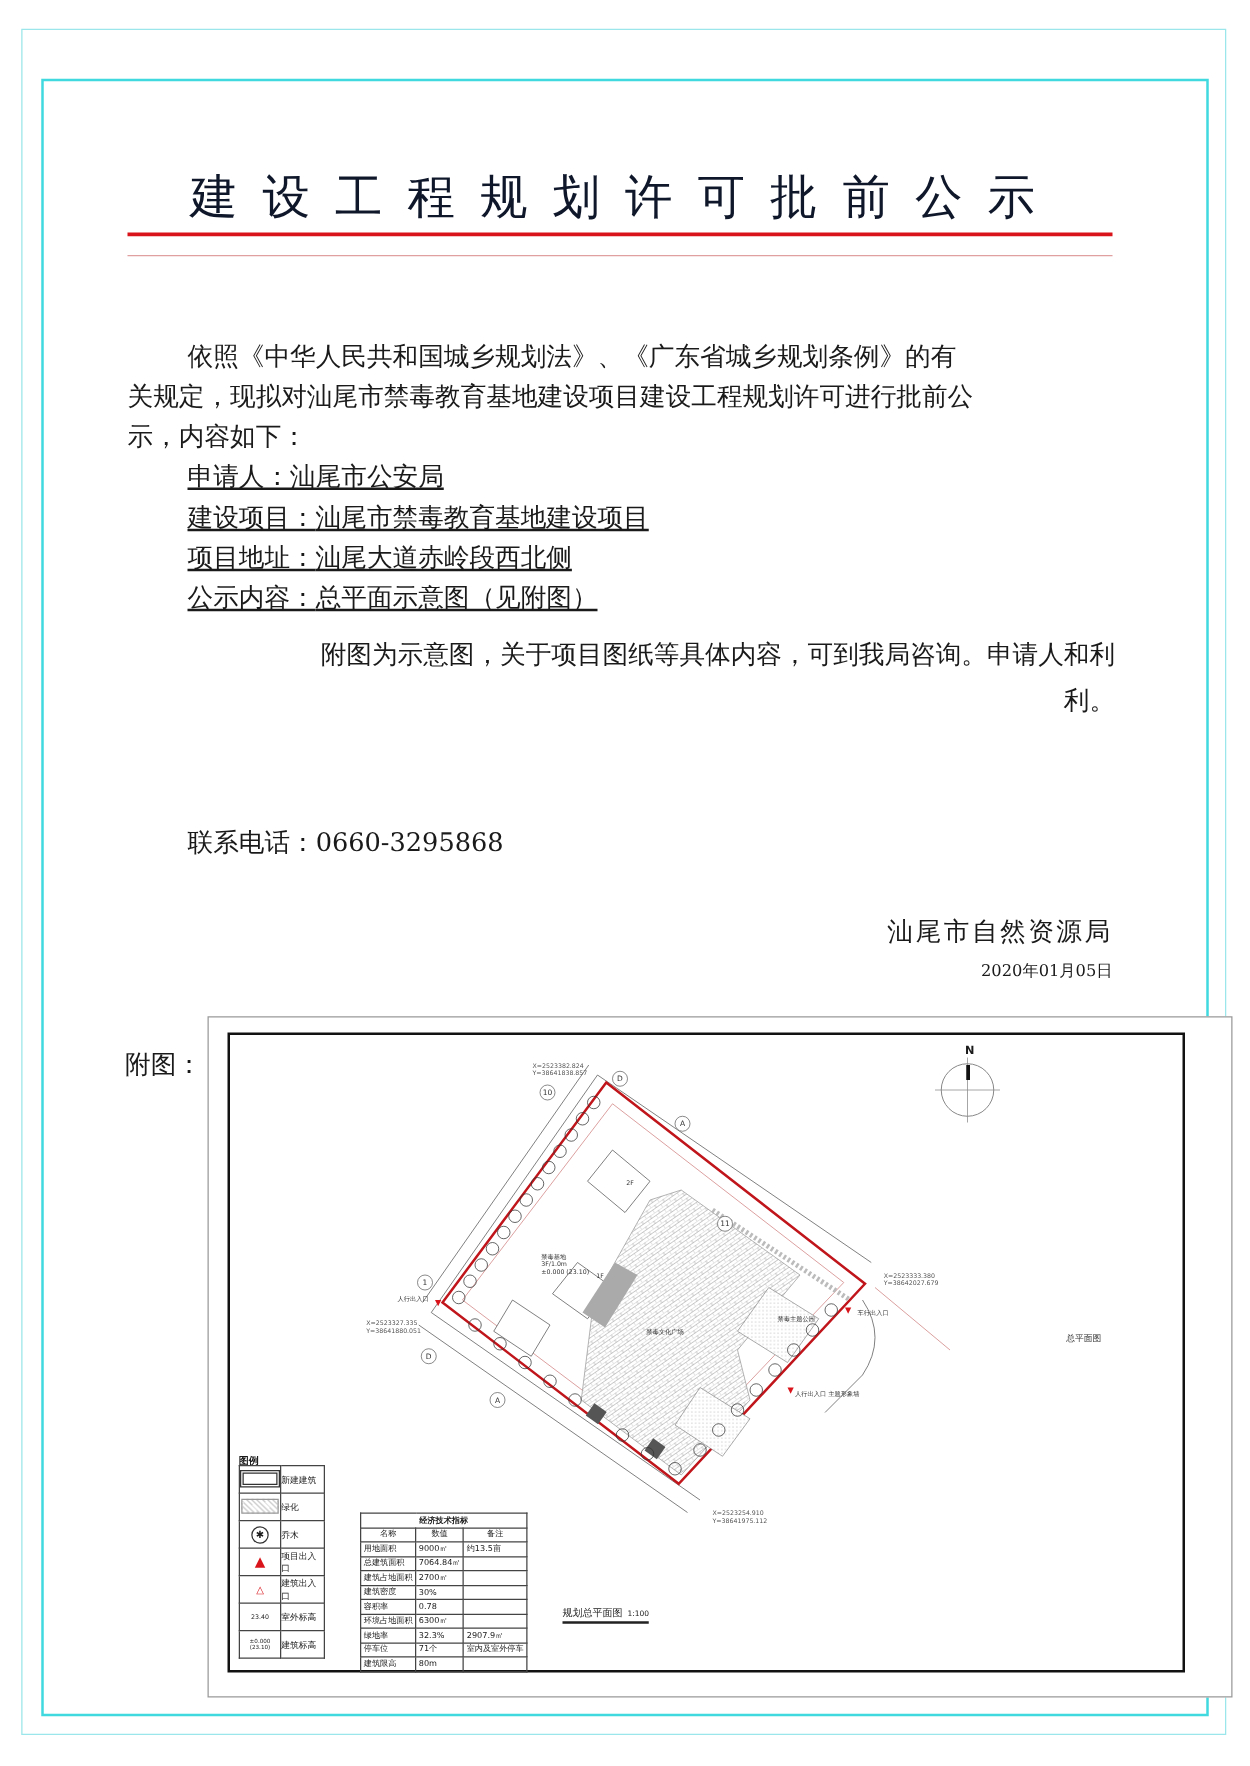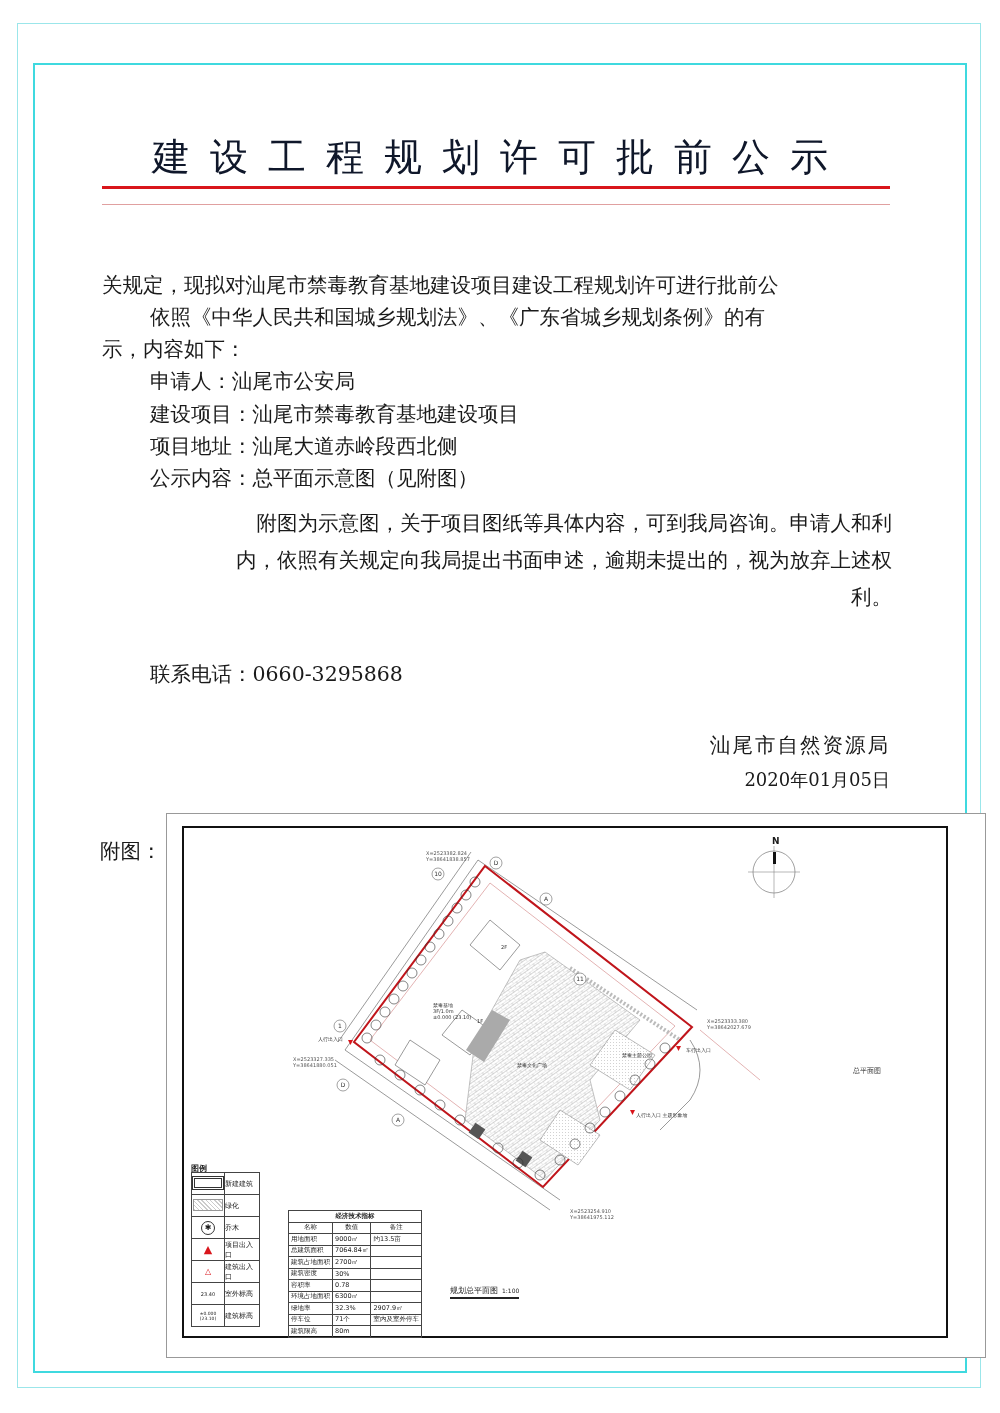--- a/index.html
+++ b/index.html
@@ -6,26 +6,26 @@
   body { width:1000px; height:1413px; position:relative; overflow:hidden; font-family:"DejaVu Serif","Liberation Serif",serif; color:#1a1a1a; }
   .outer-frame { position:absolute; left:17px; top:23px; width:964px; height:1365px; border:1px solid #9be6ea; box-sizing:border-box; }
   .inner-frame { position:absolute; left:33px; top:63px; width:934px; height:1310px; border:2px solid #3fd9df; box-sizing:border-box; }
   .title { position:absolute; left:110px; top:132px; width:780px; text-align:center; font-size:38px; color:#0f172a; letter-spacing:20px; font-family:"DejaVu Serif","Liberation Serif",serif; line-height:50px; }
   .rule-thick { position:absolute; left:102px; top:186px; width:788px; height:3px; background:#d9151b; }
   .rule-thin { position:absolute; left:102px; top:204px; width:788px; height:1px; background:#e0a0a0; }
   .body-text { position:absolute; left:102px; width:790px; font-size:20.5px; line-height:32px; color:#1a1a1a; }
   .p1 { top:269px; }
   .p1 .line { display:block; white-space:nowrap; }
   .indent { padding-left:48px; }
-  .field { position:absolute; left:150px; font-size:20.5px; line-height:32px; white-space:nowrap; }
+  .field { position:absolute; left:150px; font-size:20.5px; line-height:32px; white-space:nowrap;text-decoration:underline; }
   .p2 { top:505px;text-align:right; }
   .p2 .line { display:block; white-space:nowrap; }
   .phone { position:absolute; left:150px; top:660px; font-size:20.5px; white-space:nowrap; }
   .sign-org { position:absolute; right:110px; top:731px; font-size:20.5px; letter-spacing:2px; white-space:nowrap; }
-  .sign-date { position:absolute; right:110px; top:768px; font-size:18px; white-space:nowrap; }
+  .sign-date { position:absolute; right:110px; top:768px; font-size:13px; white-space:nowrap; }
   .attach-label { position:absolute; left:100px; top:837px; font-size:20.5px; white-space:nowrap; }
   .drawing-frame { position:absolute; left:166px; top:813px; width:820px; height:545px; border:1px solid #999; box-sizing:border-box; background:#fff; }
   .drawing-inner { position:absolute; left:182px; top:826px; width:766px; height:512px; border:2px solid #111; box-sizing:border-box; background:#fff; }
   .legend-title { position:absolute; left:191px; top:1163px; font-size:8px; font-weight:bold; font-family:Liberation Sans, sans-serif; }
   table.legend { position:absolute; left:191px; top:1172px; border-collapse:collapse; font-family:"DejaVu Sans",sans-serif; font-size:7px; }
   table.legend td { border:1px solid #444; height:21px; padding:0 0; }
   table.legend td.sym { width:32px; text-align:center; }
   table.legend td.lbl { width:34px; }
   table.tech { position:absolute; left:288px; top:1210px; border-collapse:collapse; font-family:"DejaVu Sans",sans-serif; font-size:6.5px; }
   table.tech td, table.tech th { border:1px solid #444; height:10.5px; padding:0 2px; white-space:nowrap; font-weight:normal;margin-top:24px; }
@@ -42,41 +42,40 @@
 <body>
 
 <div class="outer-frame"></div>
 <div class="inner-frame"></div>
 
 <div class="title">建设工程规划许可批前公示</div>
 <div class="rule-thick"></div>
 <div class="rule-thin"></div>
 
 <div class="body-text p1">
+  <span class="line indent">依照《中华人民共和国城乡规划法》、《广东省城乡规划条例》的有</span>
   <span class="line">关规定，现拟对汕尾市禁毒教育基地建设项目建设工程规划许可进行批前公</span>
-  <span class="line indent">依照《中华人民共和国城乡规划法》、《广东省城乡规划条例》的有</span>
   <span class="line">示，内容如下：</span>
 </div>
 
 <div class="field" style="top:365px;">
   <span>申请人：</span><span>汕尾市公安局</span>
 </div>
 <div class="field" style="top:398px;">
   <span>建设项目：</span><span>汕尾市禁毒教育基地建设项目</span>
 </div>
 <div class="field" style="top:430px;">
   <span>项目地址：</span><span>汕尾大道赤岭段西北侧</span>
 </div>
 <div class="field" style="top:462px;">
   <span>公示内容：</span><span>总平面示意图（见附图）</span>
 </div>
 
 <div class="body-text p2" style="line-height:37px;">
   <span class="line indent">附图为示意图，关于项目图纸等具体内容，可到我局咨询。申请人和利</span>
-  <span class="line">内，依照有关规定向我局提出书面申述，逾期未提出的，视为放弃上述权</span>
   <span class="line">利。</span>
 </div>
 
 <div class="phone">
   <span>联系电话：</span><span>0660-3295868</span>
 </div>
 
 <div class="sign-org">汕尾市自然资源局</div>
 <div class="sign-date">2020年01月05日</div>
 

